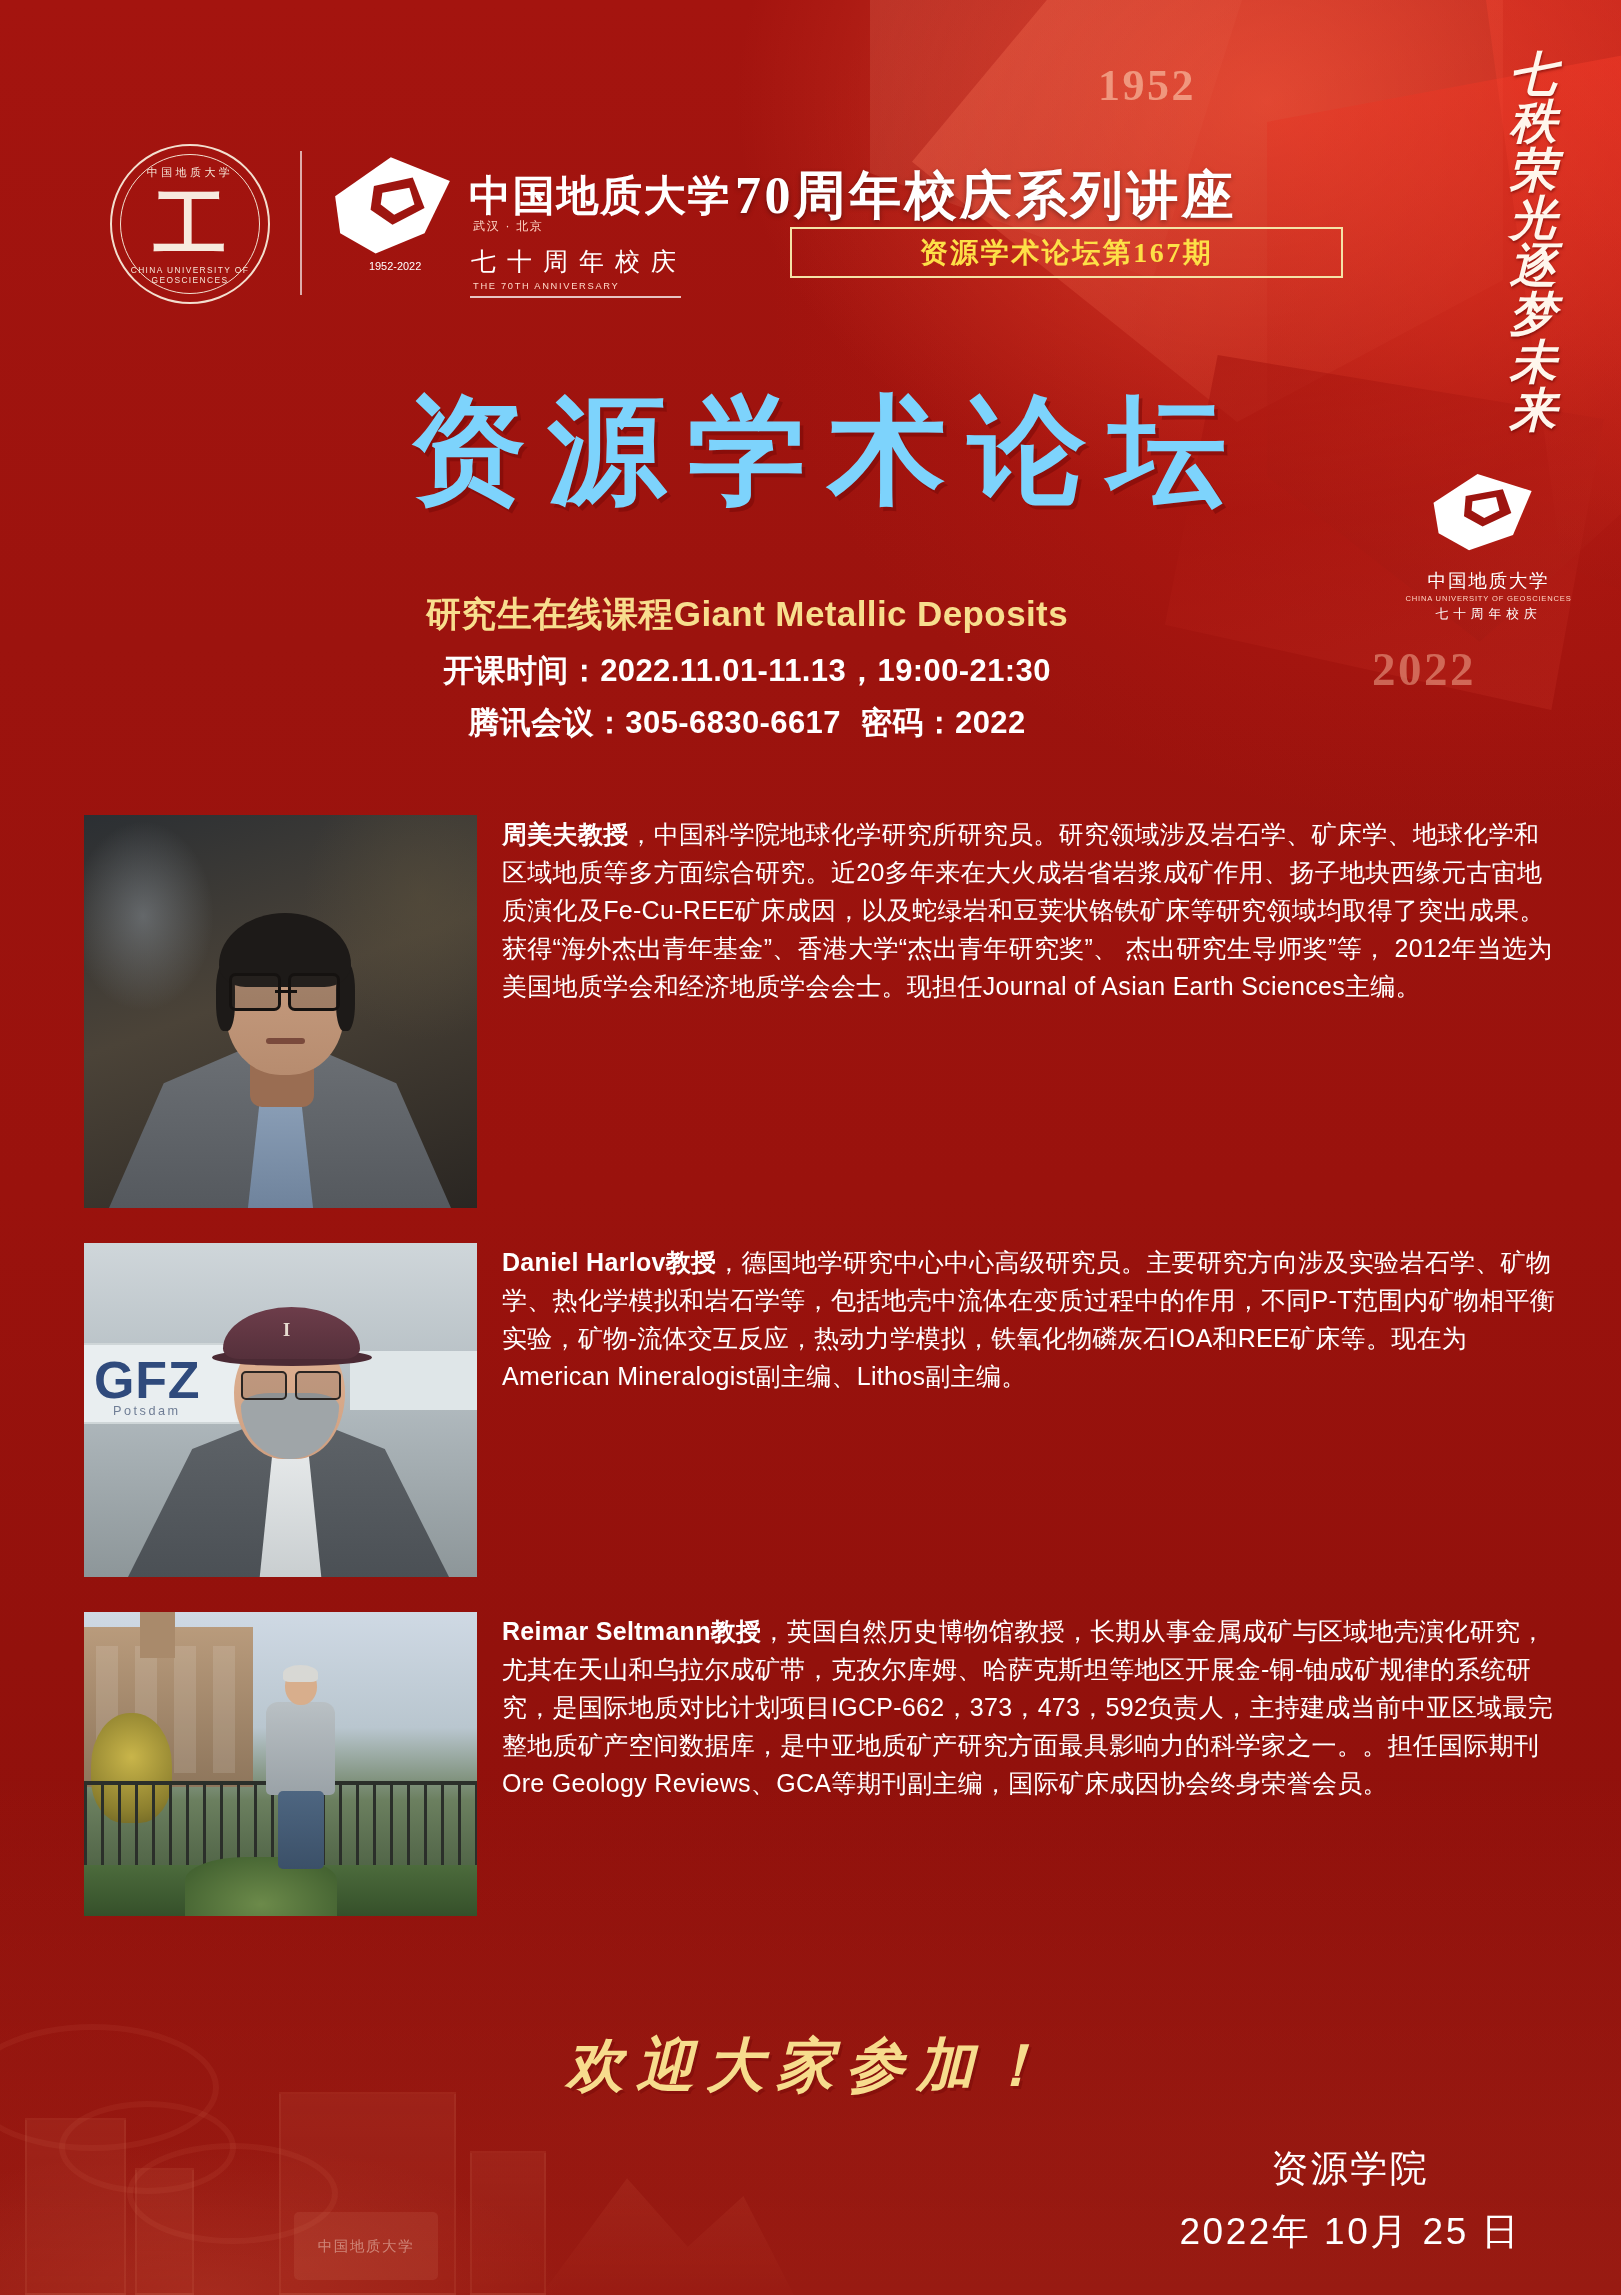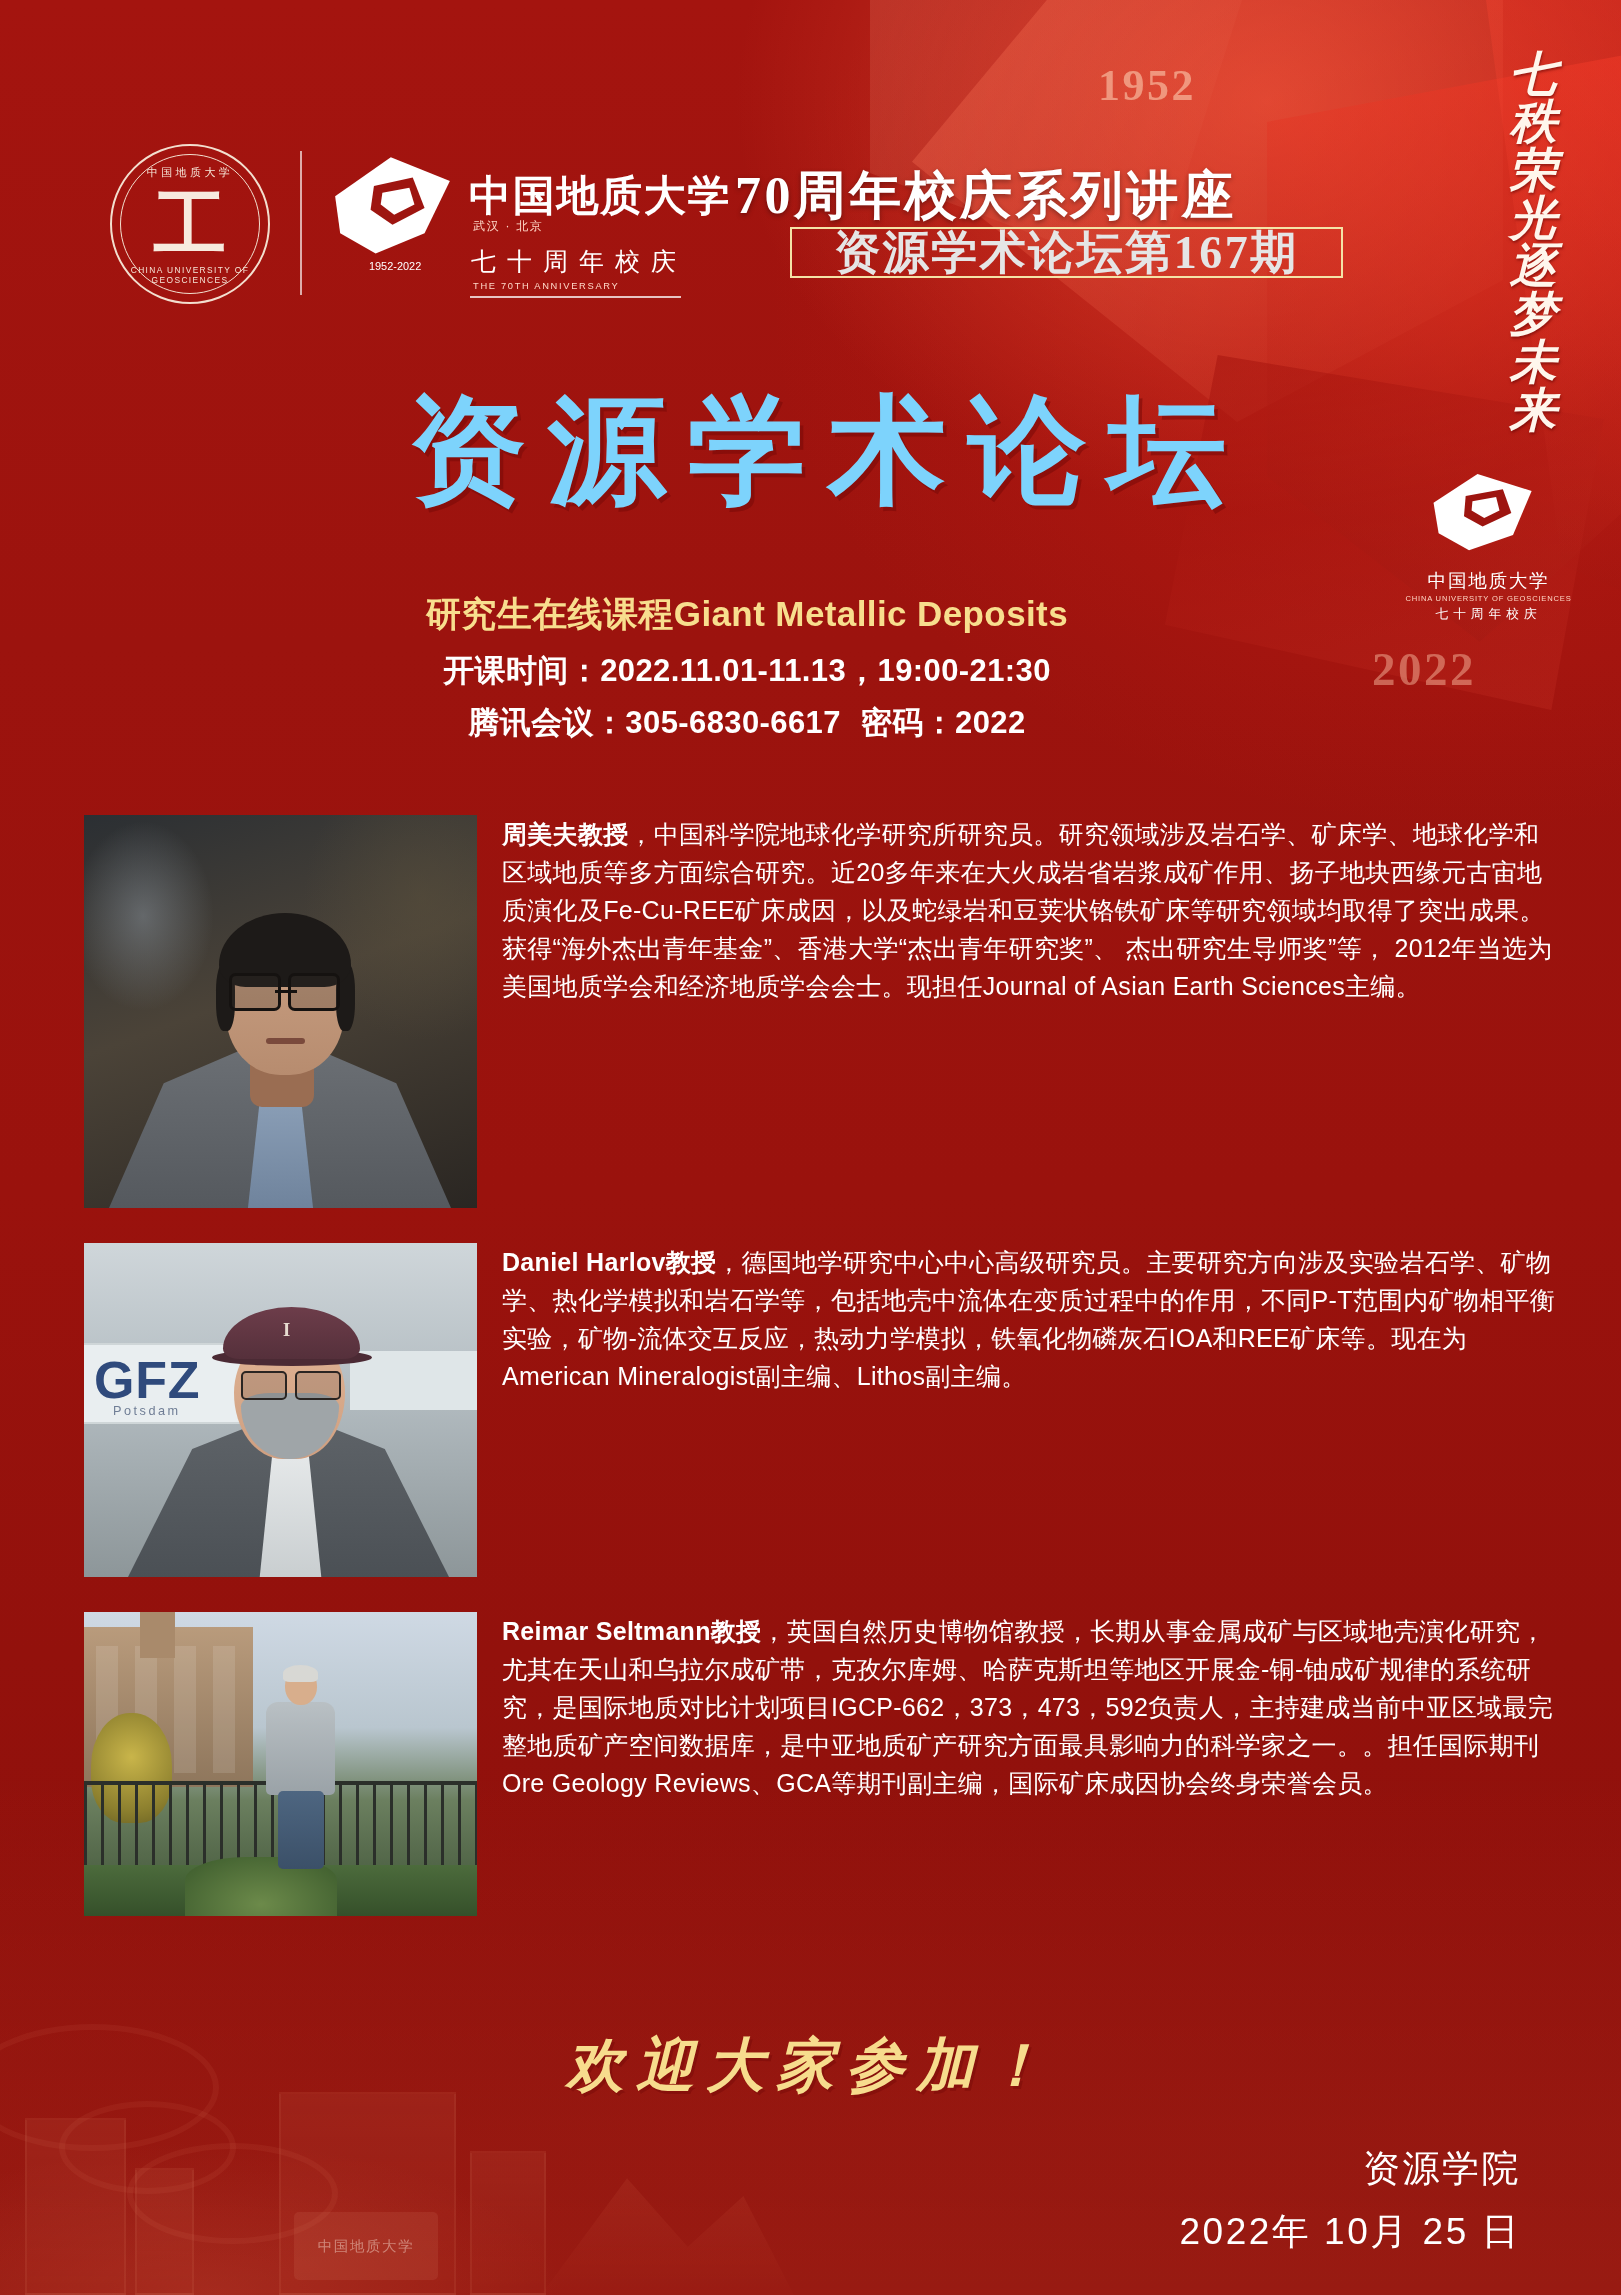--- a/index.html
+++ b/index.html
@@ -184,22 +184,22 @@
     text-shadow: 0 1.7px 5px rgba(0,0,0,0.35);
   }
   .series-badge {
     position: absolute;
     left: 790px; top: 100px;
     width: 553px; height: 51px;
     border: 2.5px solid #f4e3a7;
     display: flex; align-items: center; justify-content: center;
   }
   .series-badge span {
-    color: #e5e5e5;
-    font-size: 46px;
+    color: #fde047;
+    font-size: 28px;
     font-weight: 700;
     letter-spacing: 2.5px;
     font-family: "Liberation Serif", serif;
   }
 
   .year-1952 {
     position: absolute;
     left: 1098px; top: 60px;
     color: rgba(255,215,185,0.55);
     font-size: 44px;
@@ -589,20 +589,21 @@
     right: 101px;
     bottom: 38px;
     text-align: right;
     color: #ffffff;
   }
   .footer-org {
     font-size: 37px;
     letter-spacing: 2.5px;
     margin-bottom: 13.5px;
     font-family: Liberation Sans, sans-serif;
+    text-align: center;
   }
   .footer-date {
     font-size: 37px;
     letter-spacing: 2.5px;
   }
 
   
   .ill-wrap { position: absolute; left: 0; bottom: 0; width: 760px; height: 473px; opacity: 0.5; }
   .ill-badge {
     position: absolute;

